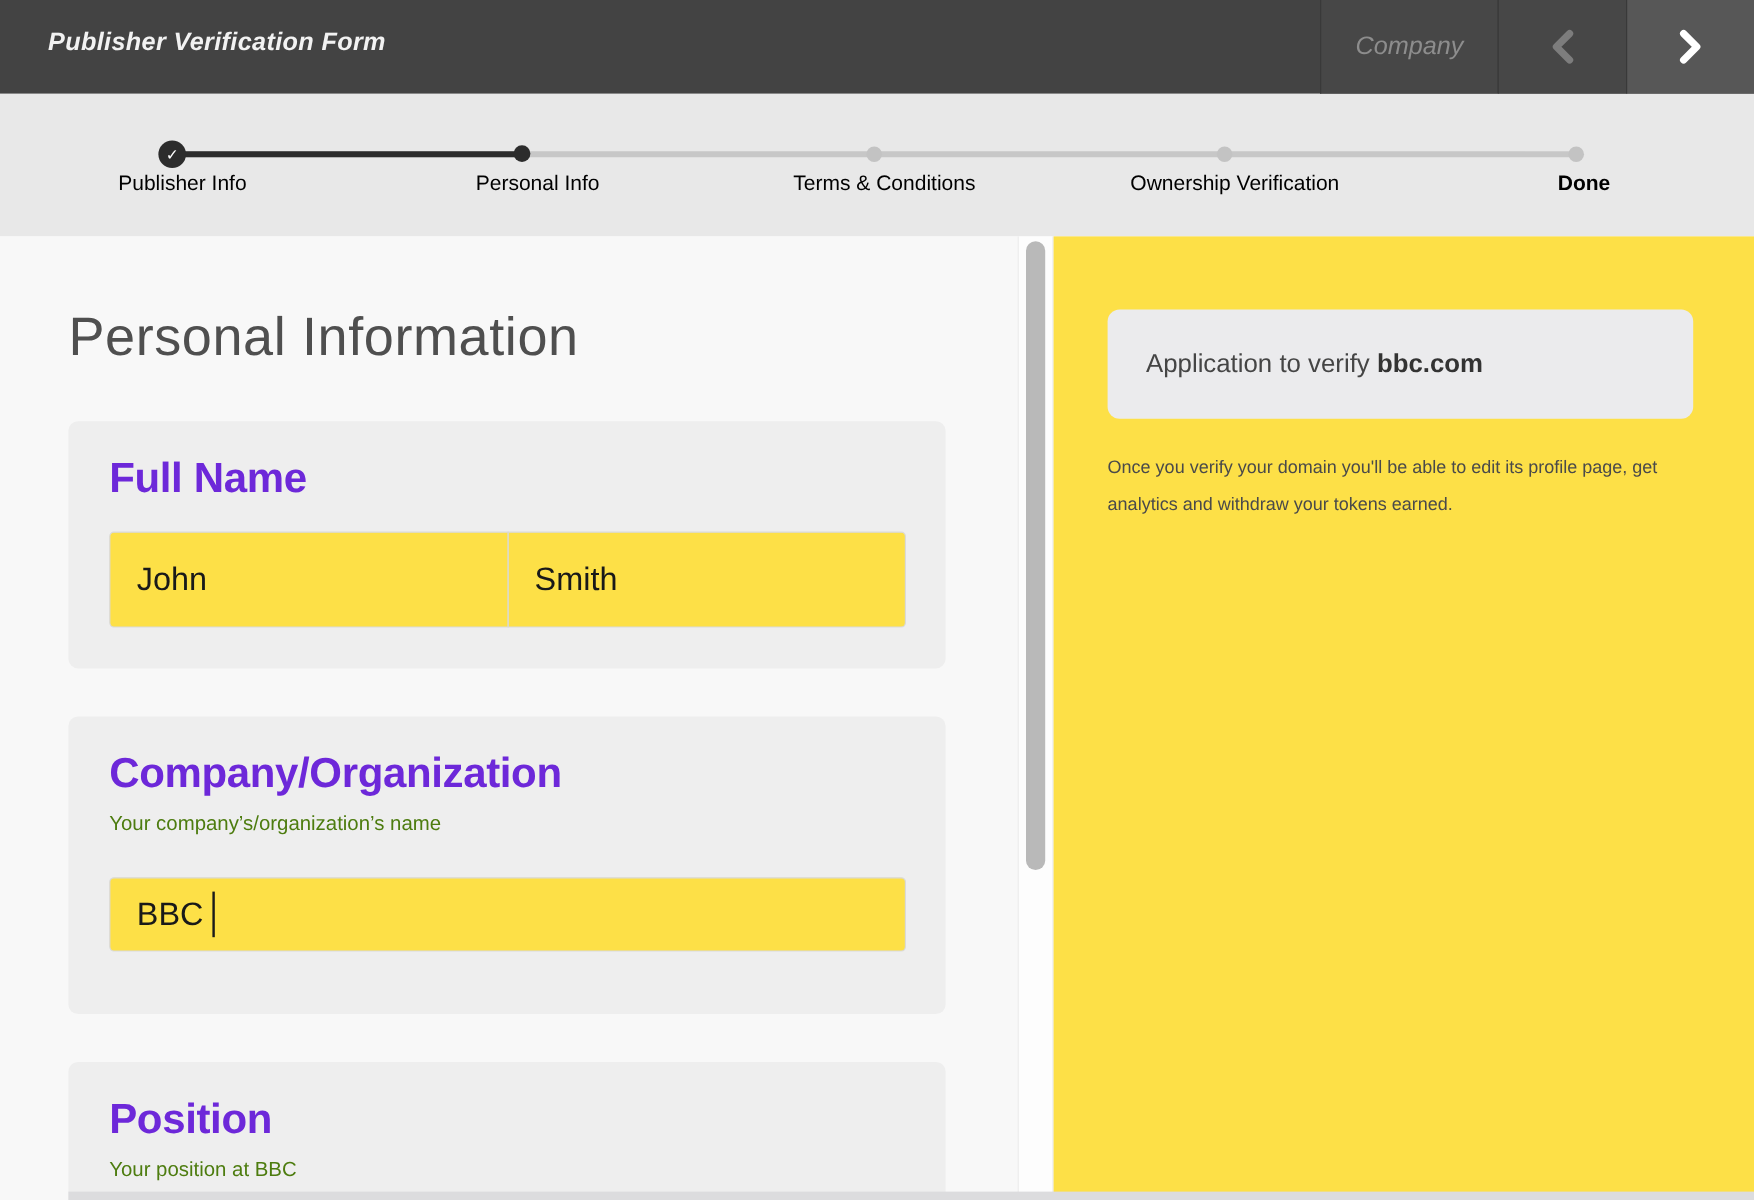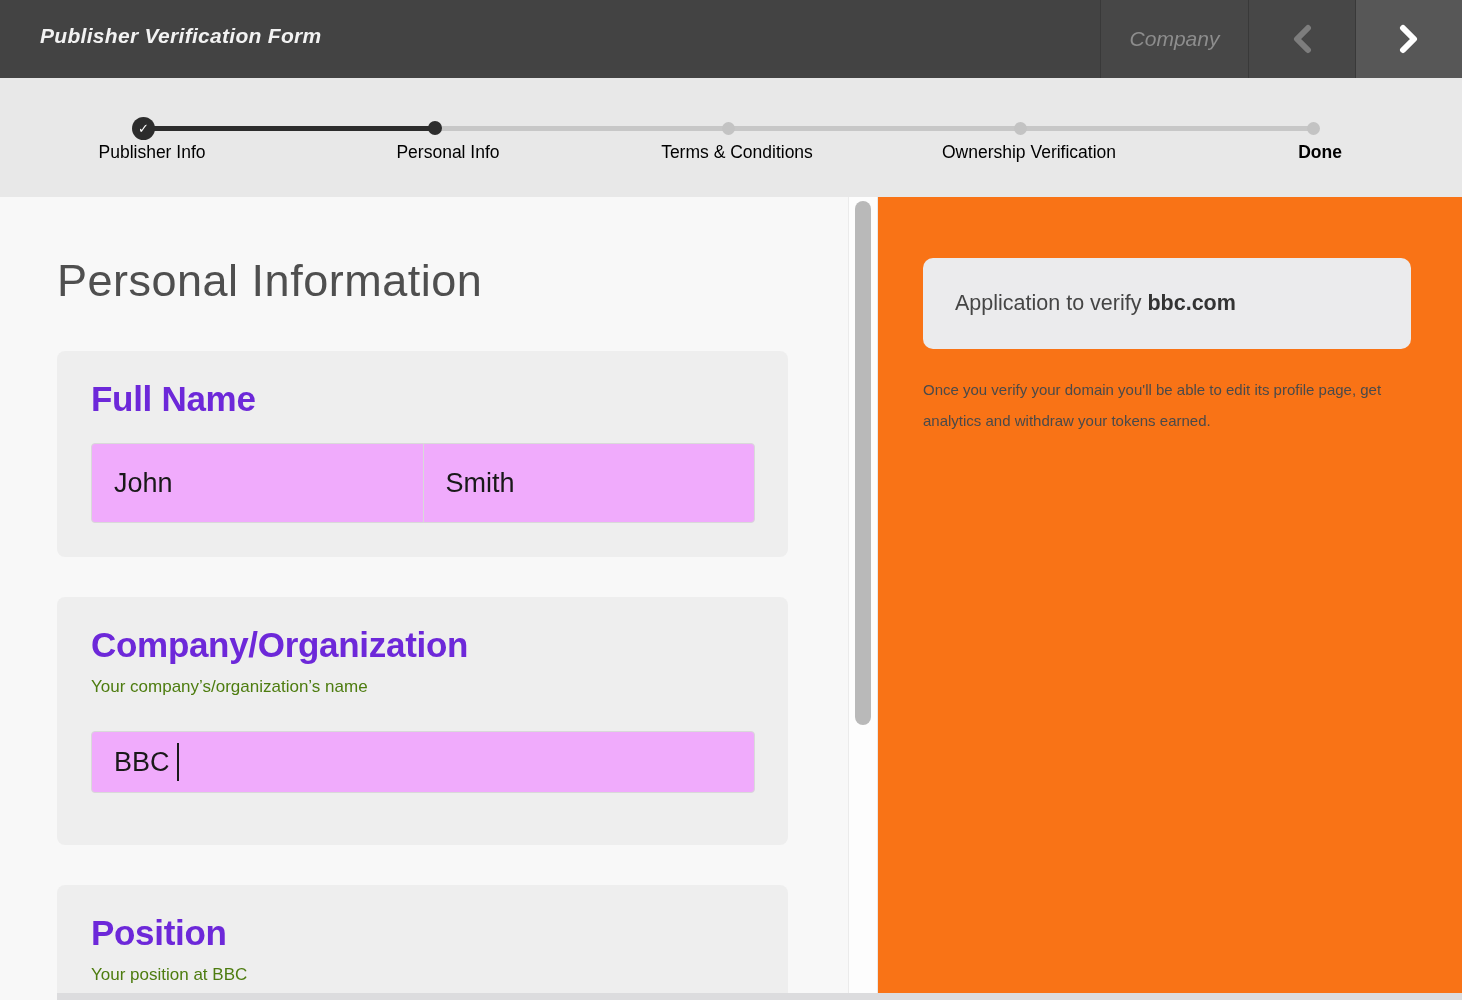--- a/index.html
+++ b/index.html
@@ -87,21 +87,21 @@
     position: absolute; left: 34px; top: 80px;
     font-size: 17px; color: #4d7c0f;
   }
   .field-row {
     position: absolute; left: 34px; right: 33px; display: flex;
   }
   .row-fullname { top: 92px; height: 80px; }
   .row-company  { top: 134px; height: 62px; }
   .text-input {
     display: flex; align-items: center; padding-left: 22px;
-    background: #f0abfc; border: 1px solid #d9d9d9; border-radius: 4px;
+    background: #fde047; border: 1px solid #d9d9d9; border-radius: 4px;
     font-size: 27px; color: #191919; flex: 1; cursor: text;
   }
   .input-first { border-radius: 4px 0 0 4px; }
   .input-last  { border-radius: 0 4px 4px 0; margin-left: -1px; }
   .caret {
     display: inline-block; width: 2px; height: 38px;
     background: #1a1a1a; margin-left: 7px;
   }
 
   
@@ -115,21 +115,21 @@
     background: #b9b9b9; border-radius: 9px; cursor: grab;
   }
   .bottom-scrollbar {
     position: absolute; left: 57px; bottom: 0; width: 1405px; height: 7px;
     background: #dcdcde; z-index: 20;
   }
 
   
   .sidebar {
     position: absolute; top: 197px; left: 878px; width: 584px; height: 803px;
-    background: #f97316;
+    background: #fde047;
   }
   .app-box {
     position: absolute; left: 45px; top: 61px; width: 488px; height: 91px;
     background: #ebebed; border-radius: 10px;
     display: flex; align-items: center; padding-left: 32px;
     font-size: 21.5px; color: #454545;
   }
   .app-box .domain { font-weight: bold; color: #333; margin-left: 6px; }
   .sidebar-desc {
     position: absolute; left: 45px; top: 178px; width: 495px;

